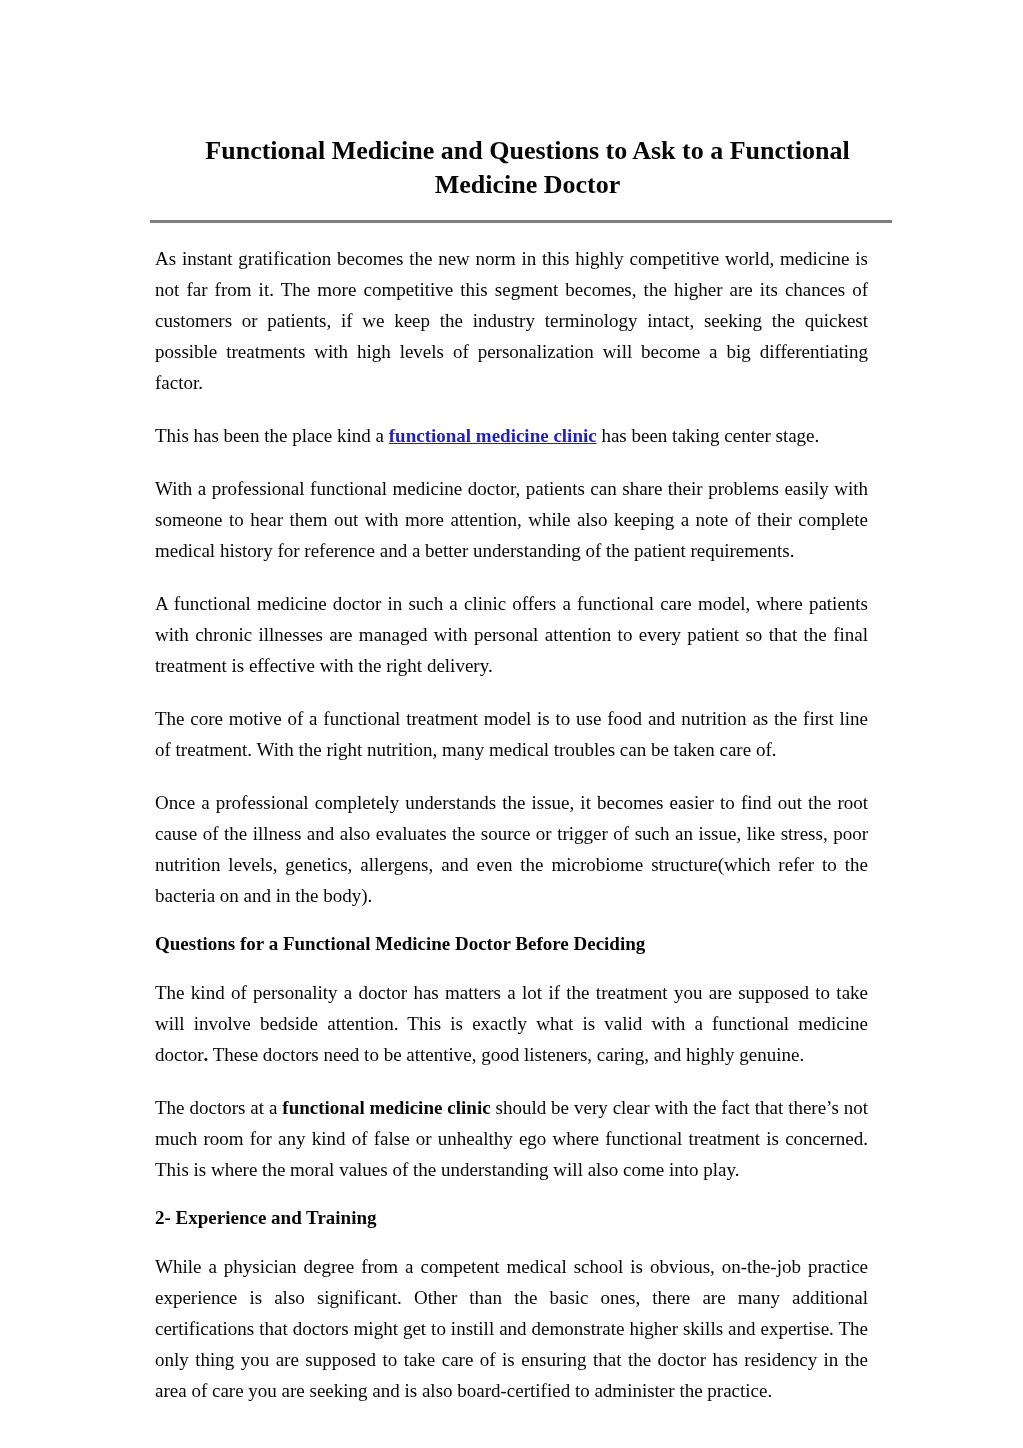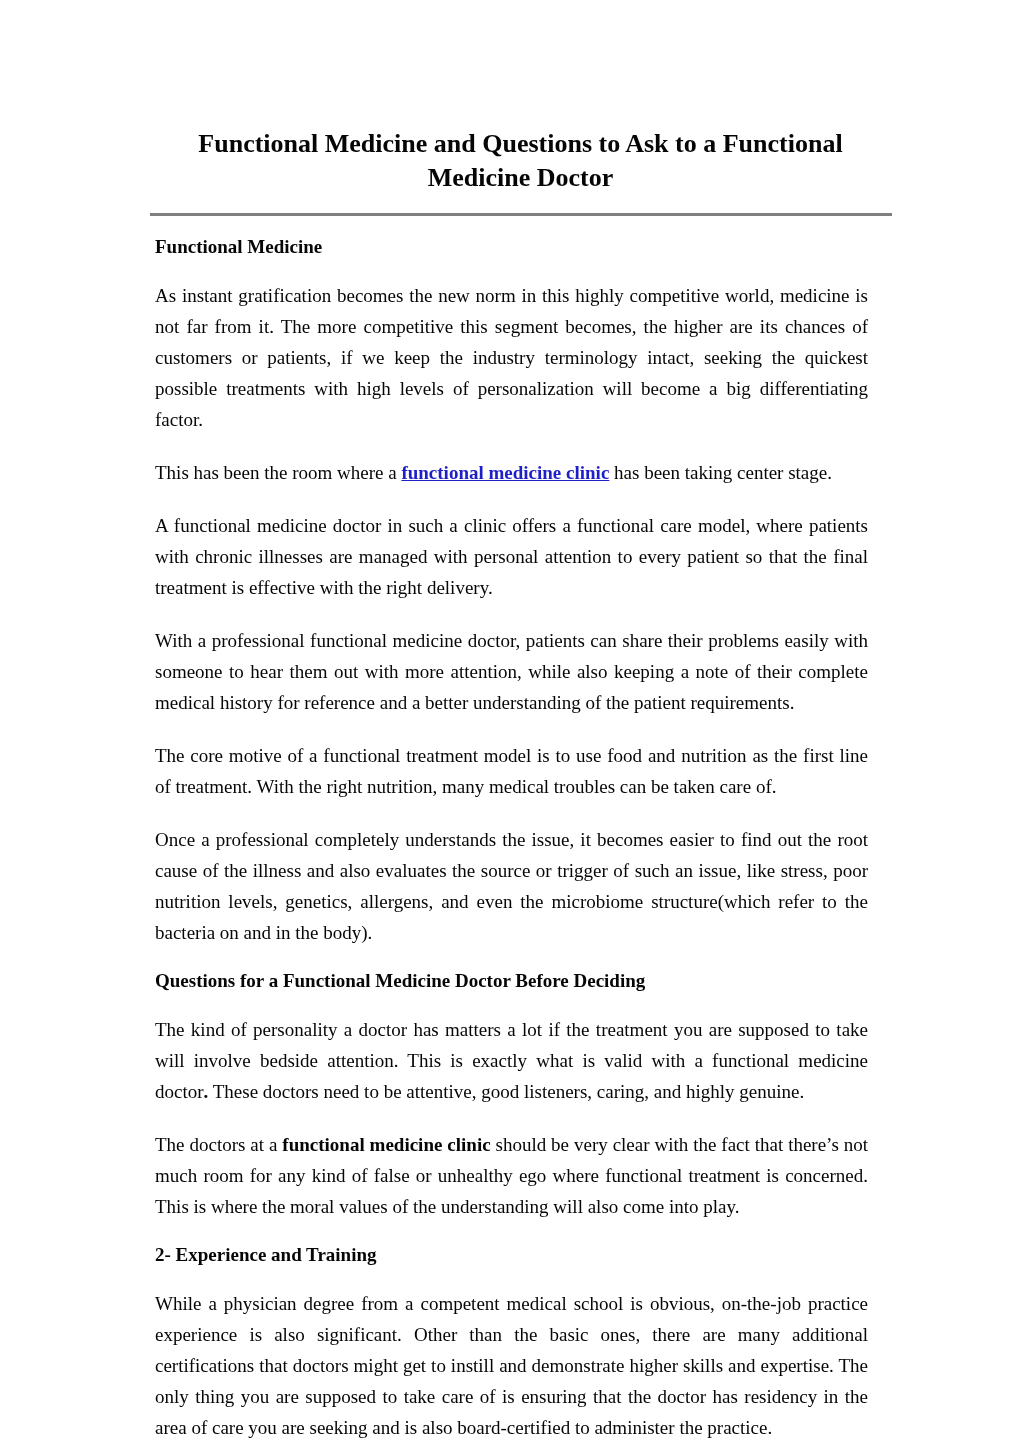--- a/index.html
+++ b/index.html
@@ -12,21 +12,21 @@
     min-height: 1448px;
     font-family: "Liberation Serif", "DejaVu Serif", serif;
     color: #060606;
   }
   .page {
     box-sizing: border-box;
     padding: 118px 0 40px 155px;
   }
   .title {
     width: 713px;
-    margin: 9px;
+    margin: 16px;
     font-size: 26px;
     line-height: 34px;
     font-weight: 700;
     text-align: center;
     color: #050505;
   }
   .rule {
     width: 742px;
     height: 3px;
     margin: 18px 0 20px -5px;
@@ -59,29 +59,28 @@
 </style>
 </head>
 <body>
 
 <div class="page">
 
   <h1 class="title">Functional Medicine and Questions to Ask to a Functional Medicine Doctor</h1>
 
   <div class="rule"></div>
 
-  <h2 class="heading">Functional Medicine</h2>
 
   <p class="para">As instant gratification becomes the new norm in this highly competitive world, medicine is not far from it. The more competitive this segment becomes, the higher are its chances of customers or patients, if we keep the industry terminology intact, seeking the quickest possible treatments with high levels of personalization will become a big differentiating factor.</p>
 
-  <p class="para"><span>This has been the room where a </span><a class="doc-link">functional medicine clinic</a><span> has been taking center stage.</span></p>
+  <p class="para"><span>This has been the place kind a </span><a class="doc-link">functional medicine clinic</a><span> has been taking center stage.</span></p>
+
+  <p class="para">With a professional functional medicine doctor, patients can share their problems easily with someone to hear them out with more attention, while also keeping a note of their complete medical history for reference and a better understanding of the patient requirements.</p>
 
   <p class="para">A functional medicine doctor in such a clinic offers a functional care model, where patients with chronic illnesses are managed with personal attention to every patient so that the final treatment is effective with the right delivery.</p>
-
-  <p class="para">With a professional functional medicine doctor, patients can share their problems easily with someone to hear them out with more attention, while also keeping a note of their complete medical history for reference and a better understanding of the patient requirements.</p>
 
   <p class="para">The core motive of a functional treatment model is to use food and nutrition as the first line of treatment. With the right nutrition, many medical troubles can be taken care of.</p>
 
   <p class="para">Once a professional completely understands the issue, it becomes easier to find out the root cause of the illness and also evaluates the source or trigger of such an issue, like stress, poor nutrition levels, genetics, allergens, and even the microbiome structure(which refer to the bacteria on and in the body).</p>
 
   <h2 class="heading">Questions for a Functional Medicine Doctor Before Deciding</h2>
 
 
   <p class="para"><span>The kind of personality a doctor has matters a lot if the treatment you are supposed to take will involve bedside attention. This is exactly what is valid with a functional medicine doctor</span><span class="b">.</span><span> These doctors need to be attentive, good listeners, caring, and highly genuine.</span></p>
 

